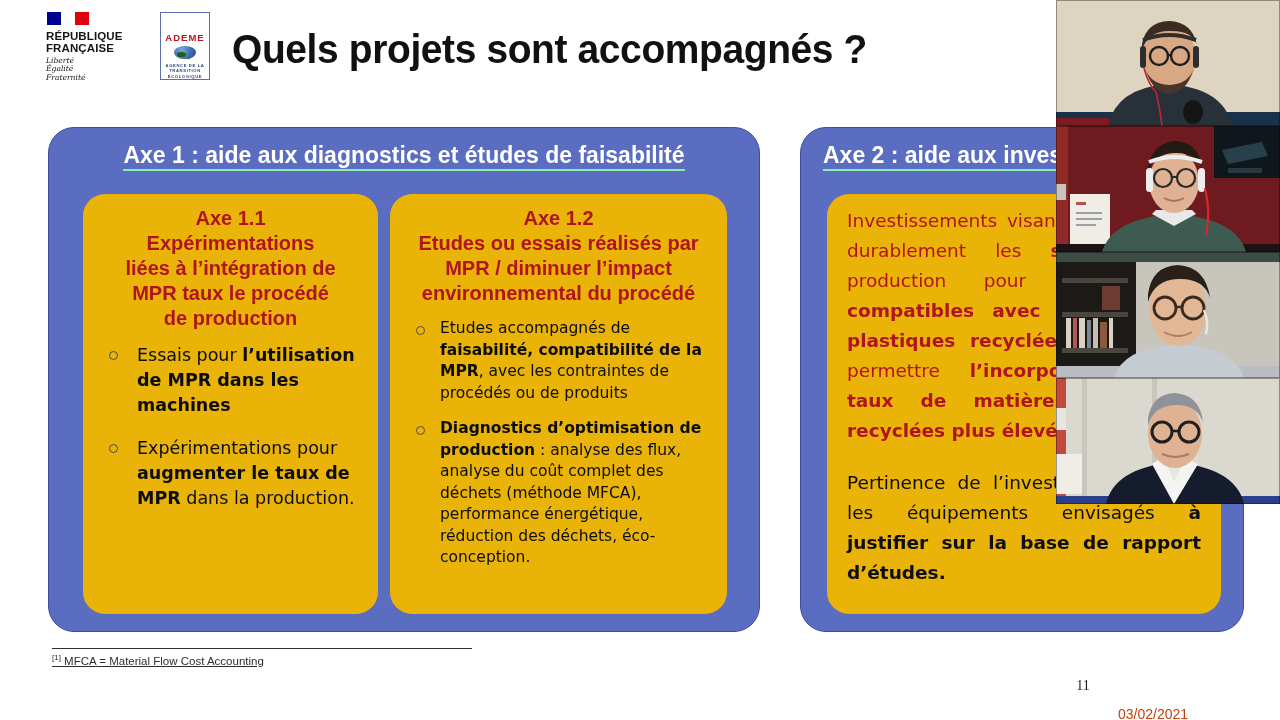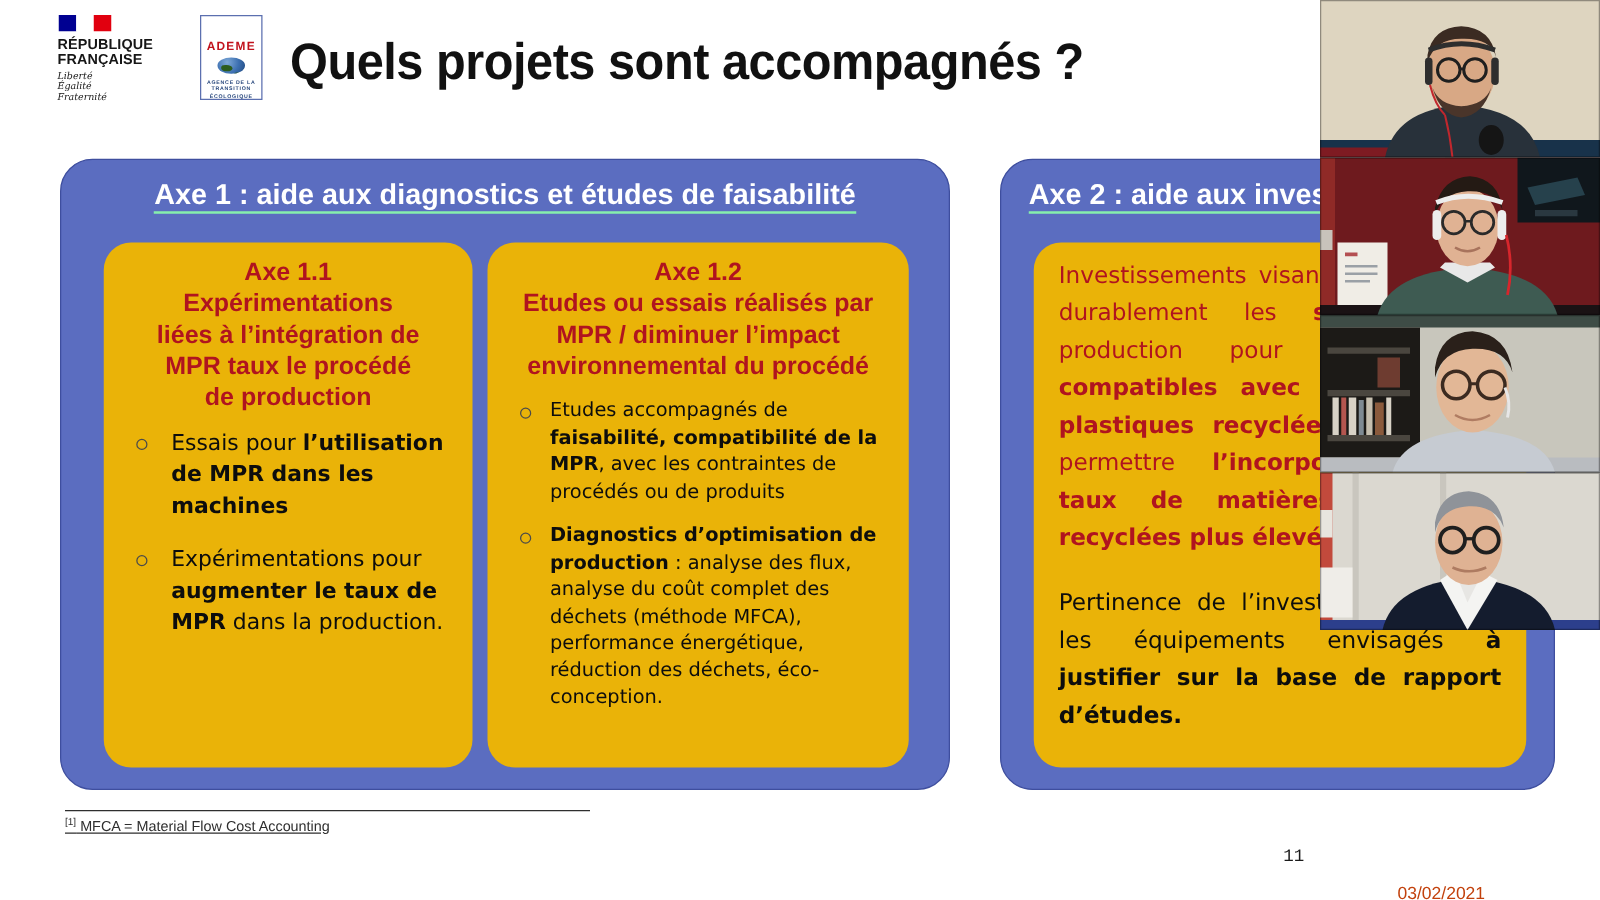--- a/index.html
+++ b/index.html
@@ -252,25 +252,25 @@
     line-height: 14px;
     color: #2E2E2E;
     text-decoration: underline;
     white-space: nowrap;
   }
   #footnote sup { font-size: 8px; }
 
   
   #page-number {
     position: absolute;
-    left: 1020px;
+    left: 1068px;
     top: 678px;
     width: 30px;
     text-align: center;
-    font-family: Liberation Mono, monospace;
+    font-family: Liberation Serif, serif;
     font-size: 14px;
     color: #1A1A1A;
   }
   #slide-date {
     position: absolute;
     left: 1118px;
     top: 706px;
     font-family: "Liberation Sans", sans-serif;
     font-size: 14px;
     color: #c2410c;

